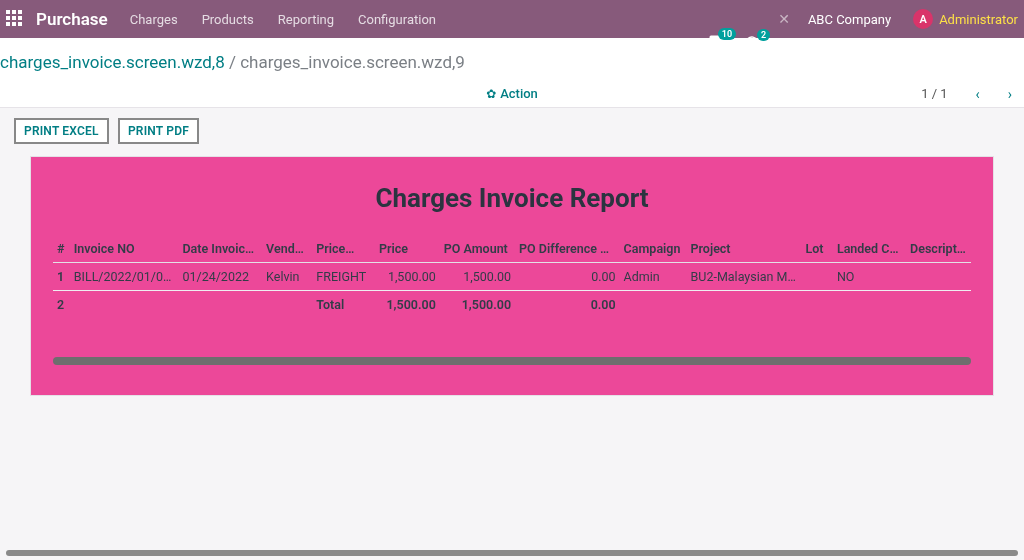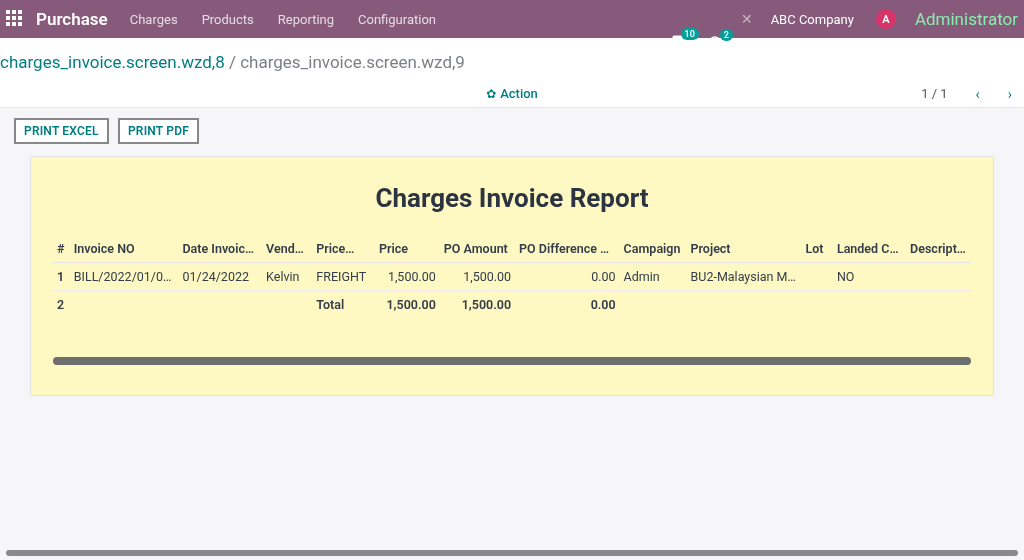--- a/index.html
+++ b/index.html
@@ -40,21 +40,21 @@
     font-weight: 600;
   }
   .x-ico { color: #c9b6c4; margin-right: 18px; font-size: 14px; }
   .company { color: #fff; font-size: 13px; margin-right: 22px; }
   .avatar {
     width: 20px; height: 20px; border-radius: 50%;
     background: #d9346a; color: #fff;
     display: inline-flex; align-items: center; justify-content: center;
     font-size: 11px; font-weight: 600; margin-right: 6px;
   }
-  .username { color: #86efac; font-size: 17px; margin-left: 13px; }
+  .username { color: #fde047; font-size: 13px; }
 
   .breadcrumbs {
     background: #fff;
     padding: 14px 16px 8px 0;
     font-size: 17px;
     color: #7a7f85;
   }
   .breadcrumbs a { color: #017e84; text-decoration: none; }
   .action-row {
     background: #fff;
@@ -81,21 +81,21 @@
     color: #017e84;
     font-weight: 600;
     font-size: 12px;
     padding: 4px 8px;
     margin-right: 6px;
     cursor: pointer;
     letter-spacing: 0.2px;
   }
 
   .card {
-    background: #fef9c3;
+    background: #ec4899;
     border: 1px solid #e4e1e6;
     margin: 6px 30px 12px 30px;
     min-height: 240px;
     padding: 26px 22px 40px 22px;
     position: relative;
   }
   .report-title {
     text-align: center;
     font-size: 26px;
     font-weight: 700;

